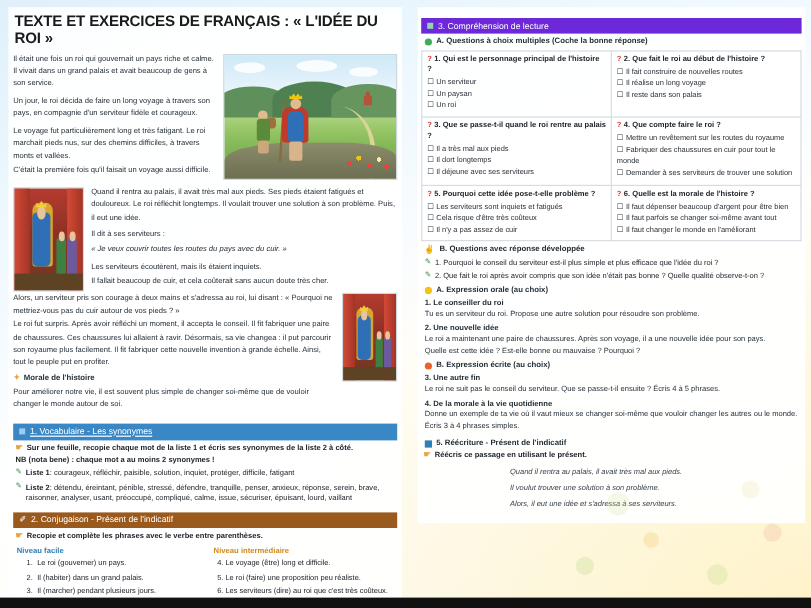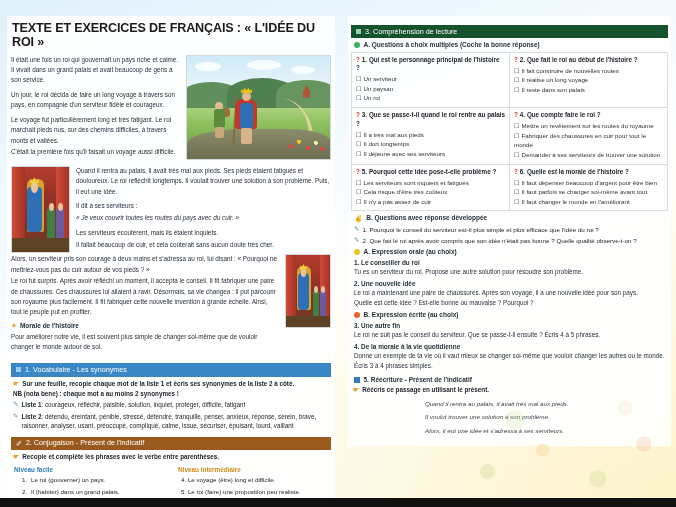--- a/index.html
+++ b/index.html
@@ -19,21 +19,20 @@
     height: 507px;
     display: flex;
     background:
       radial-gradient(ellipse at 100% 100%, rgba(255,236,170,0.55) 0%, rgba(255,255,255,0) 55%),
       linear-gradient(160deg, #dff0fb 0%, #eef8fe 25%, #ffffff 55%, #fdfbef 100%);
   }
   
   .col {
     position: relative;
     box-sizing: border-box;
-    margin-top: 10px;
   }
   .col-left {
     width: 341px;
     padding: 6px 6px 0 7px;
   }
   .col-right {
     width: 335px;
     padding: 6px 5px 0 7px;
   }
   .sheet {
@@ -269,23 +268,23 @@
   .sec-head {
     display: flex;
     align-items: center;
     gap: 4px;
     color: #ffffff;
     font-size: 7.2px;
     padding: 2.6px 5px;
     margin: 6px 0 3px 0;
     line-height: 1.15;
   }
-  .sec-blue   { background: #3a87c5; }
+  .sec-blue   { background: #3a87c5; text-decoration: underline; }
   .sec-brown  { background: #9a5a1e; }
-  .sec-green  { background: #14532d; text-align: right; }
+  .sec-green  { background: #6d28d9; text-align: right; }
   .sec-red    { background: #c2361b; }
   .sec-head .sq {
     width: 5px; height: 5px; display: inline-block;
     background: #ffffff; flex: 0 0 auto;
   }
   .sec-head .sq.blue-sq { background: #9ecbf0; }
   .sec-head .sq.green-sq { background: #8fd6b0; }
   .sec-head .ic { font-size: 7px; line-height: 1; flex: 0 0 auto; }
   
   .instr {

